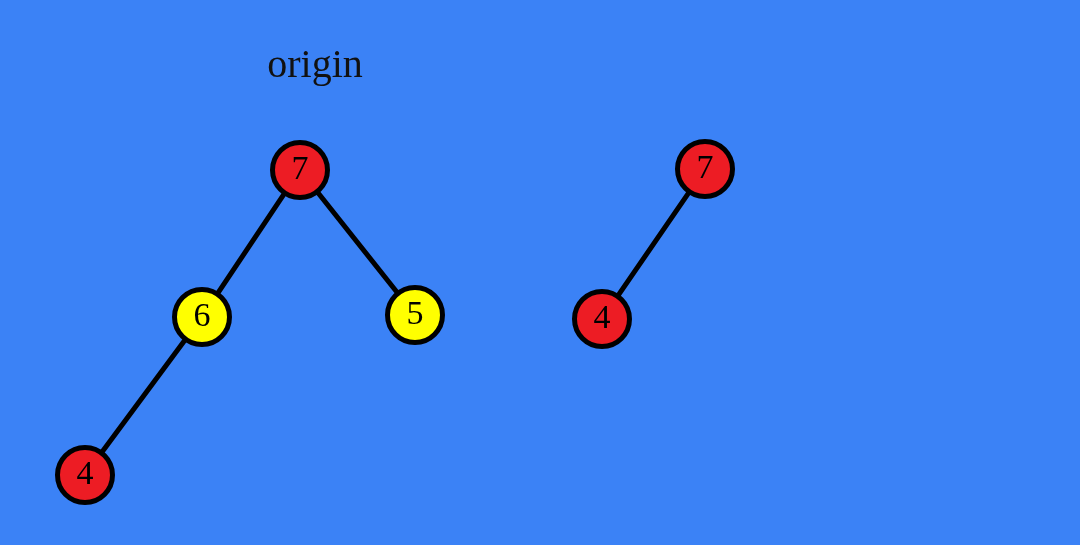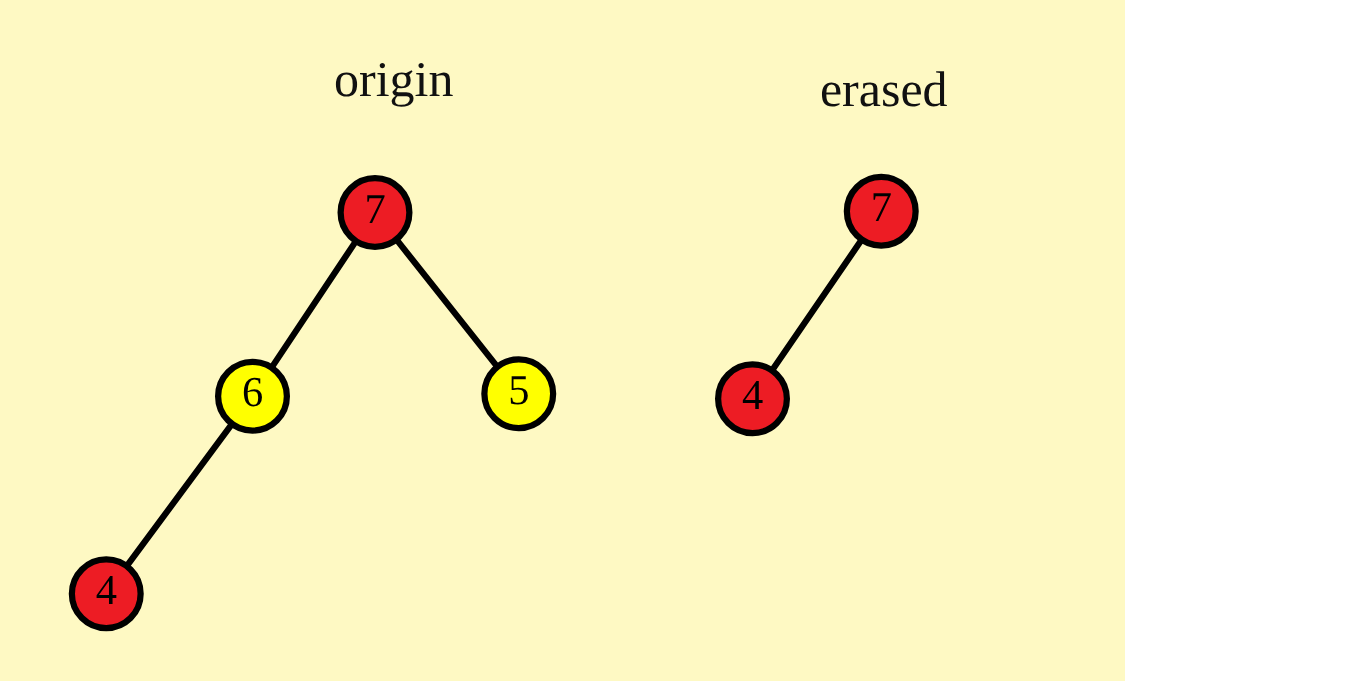--- a/index.html
+++ b/index.html
@@ -2,23 +2,23 @@
 <html><head>
 <meta charset="utf-8">
 <style>
   html, body {
     margin: 0;
     padding: 0;
     background: #ffffff;
   }
   #canvas {
     position: relative;
-    width: 900px;
+    width: 1080px;
     height: 545px;
-    background: #fef9c3;
+    background: #3b82f6;
     overflow: hidden;
     font-family: "Liberation Serif", "DejaVu Serif", serif;
   }
   .panel-title {
     position: absolute;
     transform: translateX(-50%);
     font-family: "Liberation Serif", "DejaVu Serif", serif;
     font-size: 40px;
     line-height: 1;
     color: #111111;
@@ -62,21 +62,20 @@
     top: -2px;
   }
 </style>
 </head>
 <body>
 
 <div id="canvas">
 
   <div class="panel-title" id="title-origin">origin</div>
 
-  <div class="panel-title" id="title-erased">erased</div>
 
   <svg class="graph-layer" id="edge-layer" viewBox="0 0 1080 545">
       <line x1="284.4683945056936" y1="193.29740824145964" x2="217.5316054943064" y2="293.7025917585404" class="edge-line" stroke="#000000"></line>
       <line x1="317.39905190805723" y1="191.93793501450693" x2="397.60094809194277" y2="293.06206498549307" class="edge-line" stroke="#000000"></line>
       <line x1="185.33703470760997" y1="339.5021240700652" x2="101.66296529239003" y2="452.4978759299348" class="edge-line" stroke="#000000"></line>
       <line x1="689.1502570180791" y1="192.0821499736712" x2="617.8497429819209" y2="295.9178500263288" class="edge-line" stroke="#000000"></line>
     </svg>
 
   <div id="node-layer">
       <div class="node" style="left: 270px; top: 140px; width: 60px; height: 60px; background: rgb(237, 28, 36); border-color: rgb(0, 0, 0); color: rgb(0, 0, 0);">

